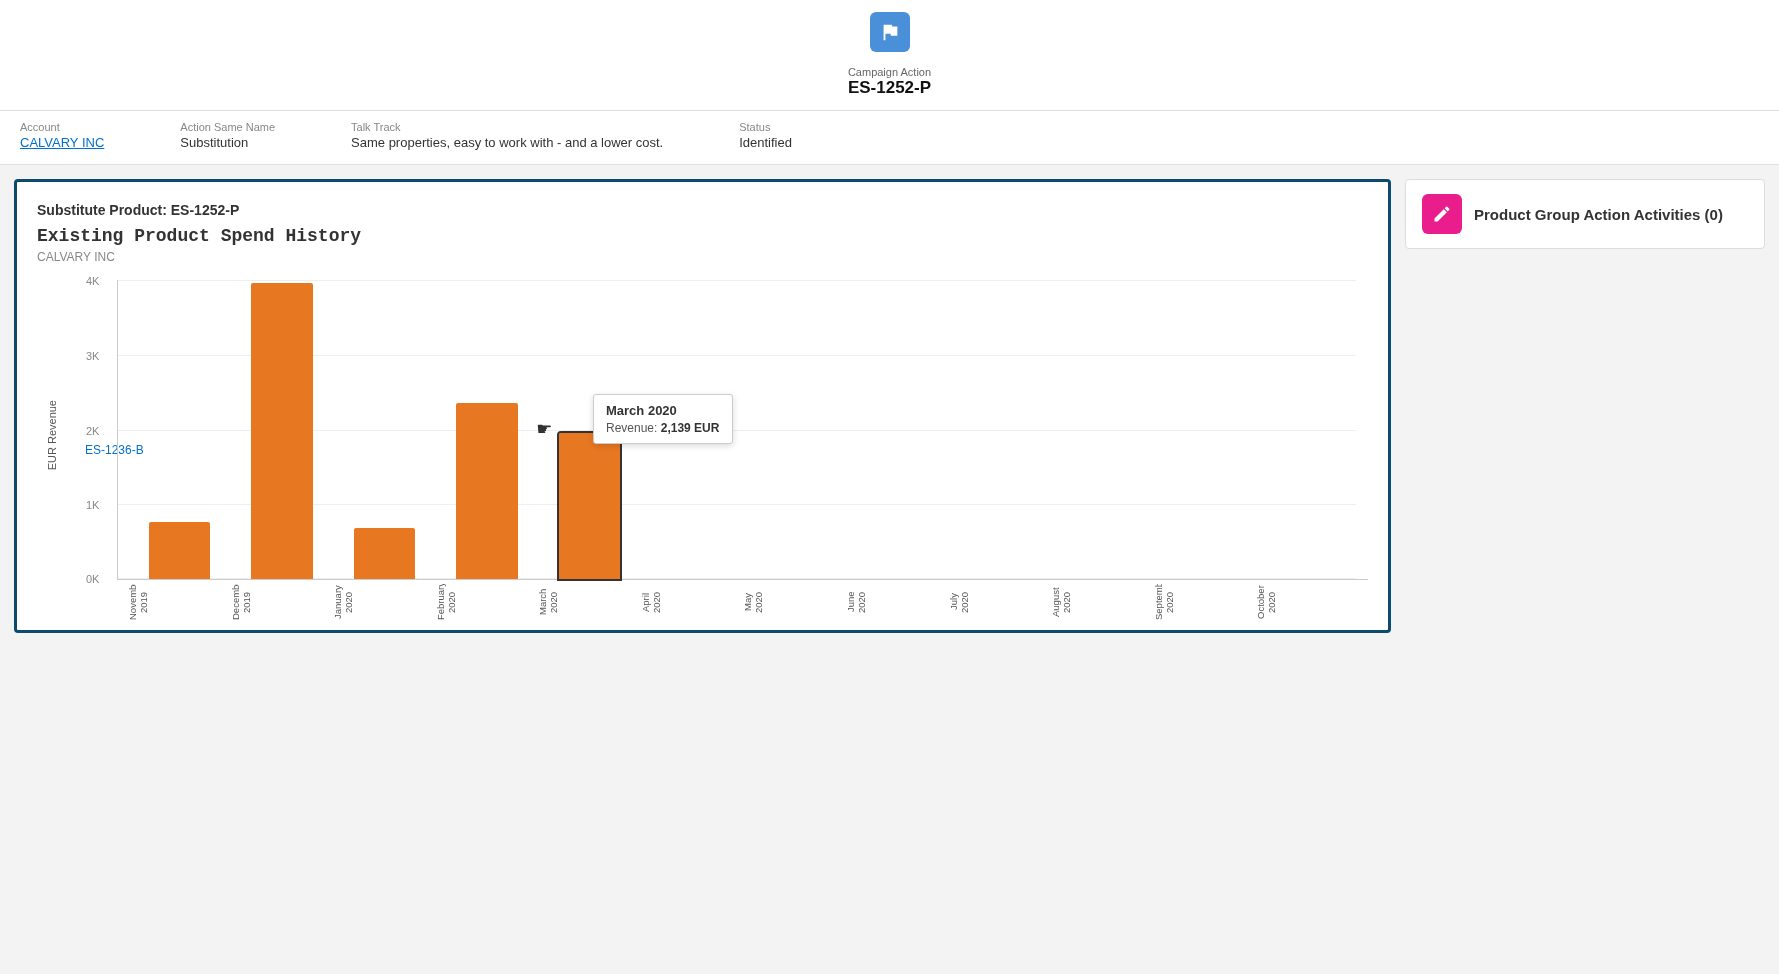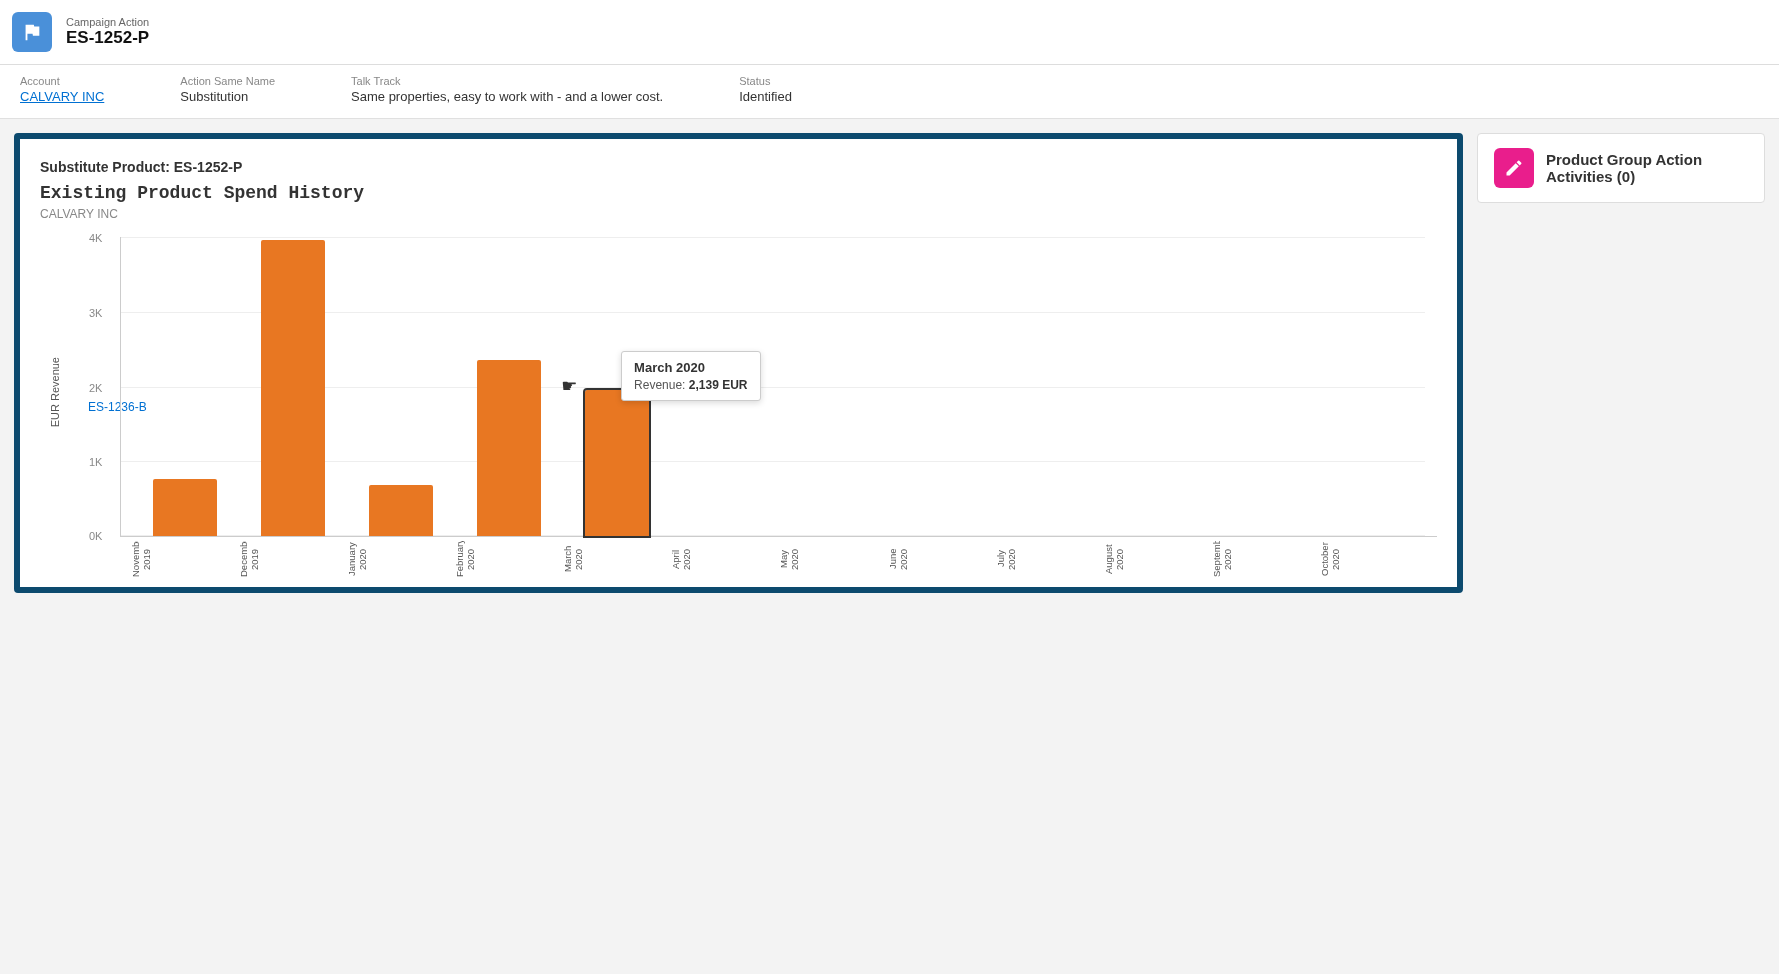--- a/index.html
+++ b/index.html
@@ -1,24 +1,25 @@
 <!DOCTYPE html>
 <html><head>
   <meta charset="utf-8">
   <style>
     * { box-sizing: border-box; margin: 0; padding: 0; }
     body { font-family: 'Segoe UI', Arial, sans-serif; background: #f3f3f3; font-size: 13px; color: #333; }
 
     .top-bar {
       background: #fff;
       border-bottom: 1px solid #ddd;
-      padding: 12px 12px;
+      padding: 12px 20px;
       display: flex;
       align-items: center;
       gap: 14px;
+      flex-direction: column;
     }
     .top-bar-icon {
       width: 40px; height: 40px;
       background: #4a90d9;
       border-radius: 6px;
       display: flex; align-items: center; justify-content: center;
     }
     .top-bar-icon svg { fill: #fff; width: 22px; height: 22px; }
     .top-bar-text .sub-label { font-size: 11px; color: #666; }
     .top-bar-text .main-label { font-size: 17px; font-weight: 700; color: #111; }
@@ -36,21 +37,21 @@
 
     .content-area {
       display: flex;
       gap: 0;
       padding: 14px;
       align-items: flex-start;
     }
 
     .main-panel {
       background: #fff;
-      border: 6px solid #0c4a6e;
+      border: 3px solid #0c4a6e;
       border-radius: 4px;
       flex: 1;
       min-width: 0;
       padding: 20px 20px 10px;
     }
 
     .chart-title { font-size: 18px; font-weight: 600; margin-bottom: 4px; font-family: Liberation Mono, monospace; }
     .chart-subtitle { font-size: 12px; color: #888; margin-bottom: 16px; }
 
     .chart-container {
@@ -181,21 +182,21 @@
     .tooltip-value { color: #555; }
     .tooltip-value strong { color: #333; }
 
     .cursor-hand {
       position: absolute;
       font-size: 20px;
       z-index: 20;
     }
 
     .side-panel {
-      width: 288px;
+      width: 360px;
       margin-left: 14px;
       flex-shrink: 0;
     }
 
     .side-card {
       background: #fff;
       border: 1px solid #ddd;
       border-radius: 4px;
       padding: 14px 16px;
       display: flex;

